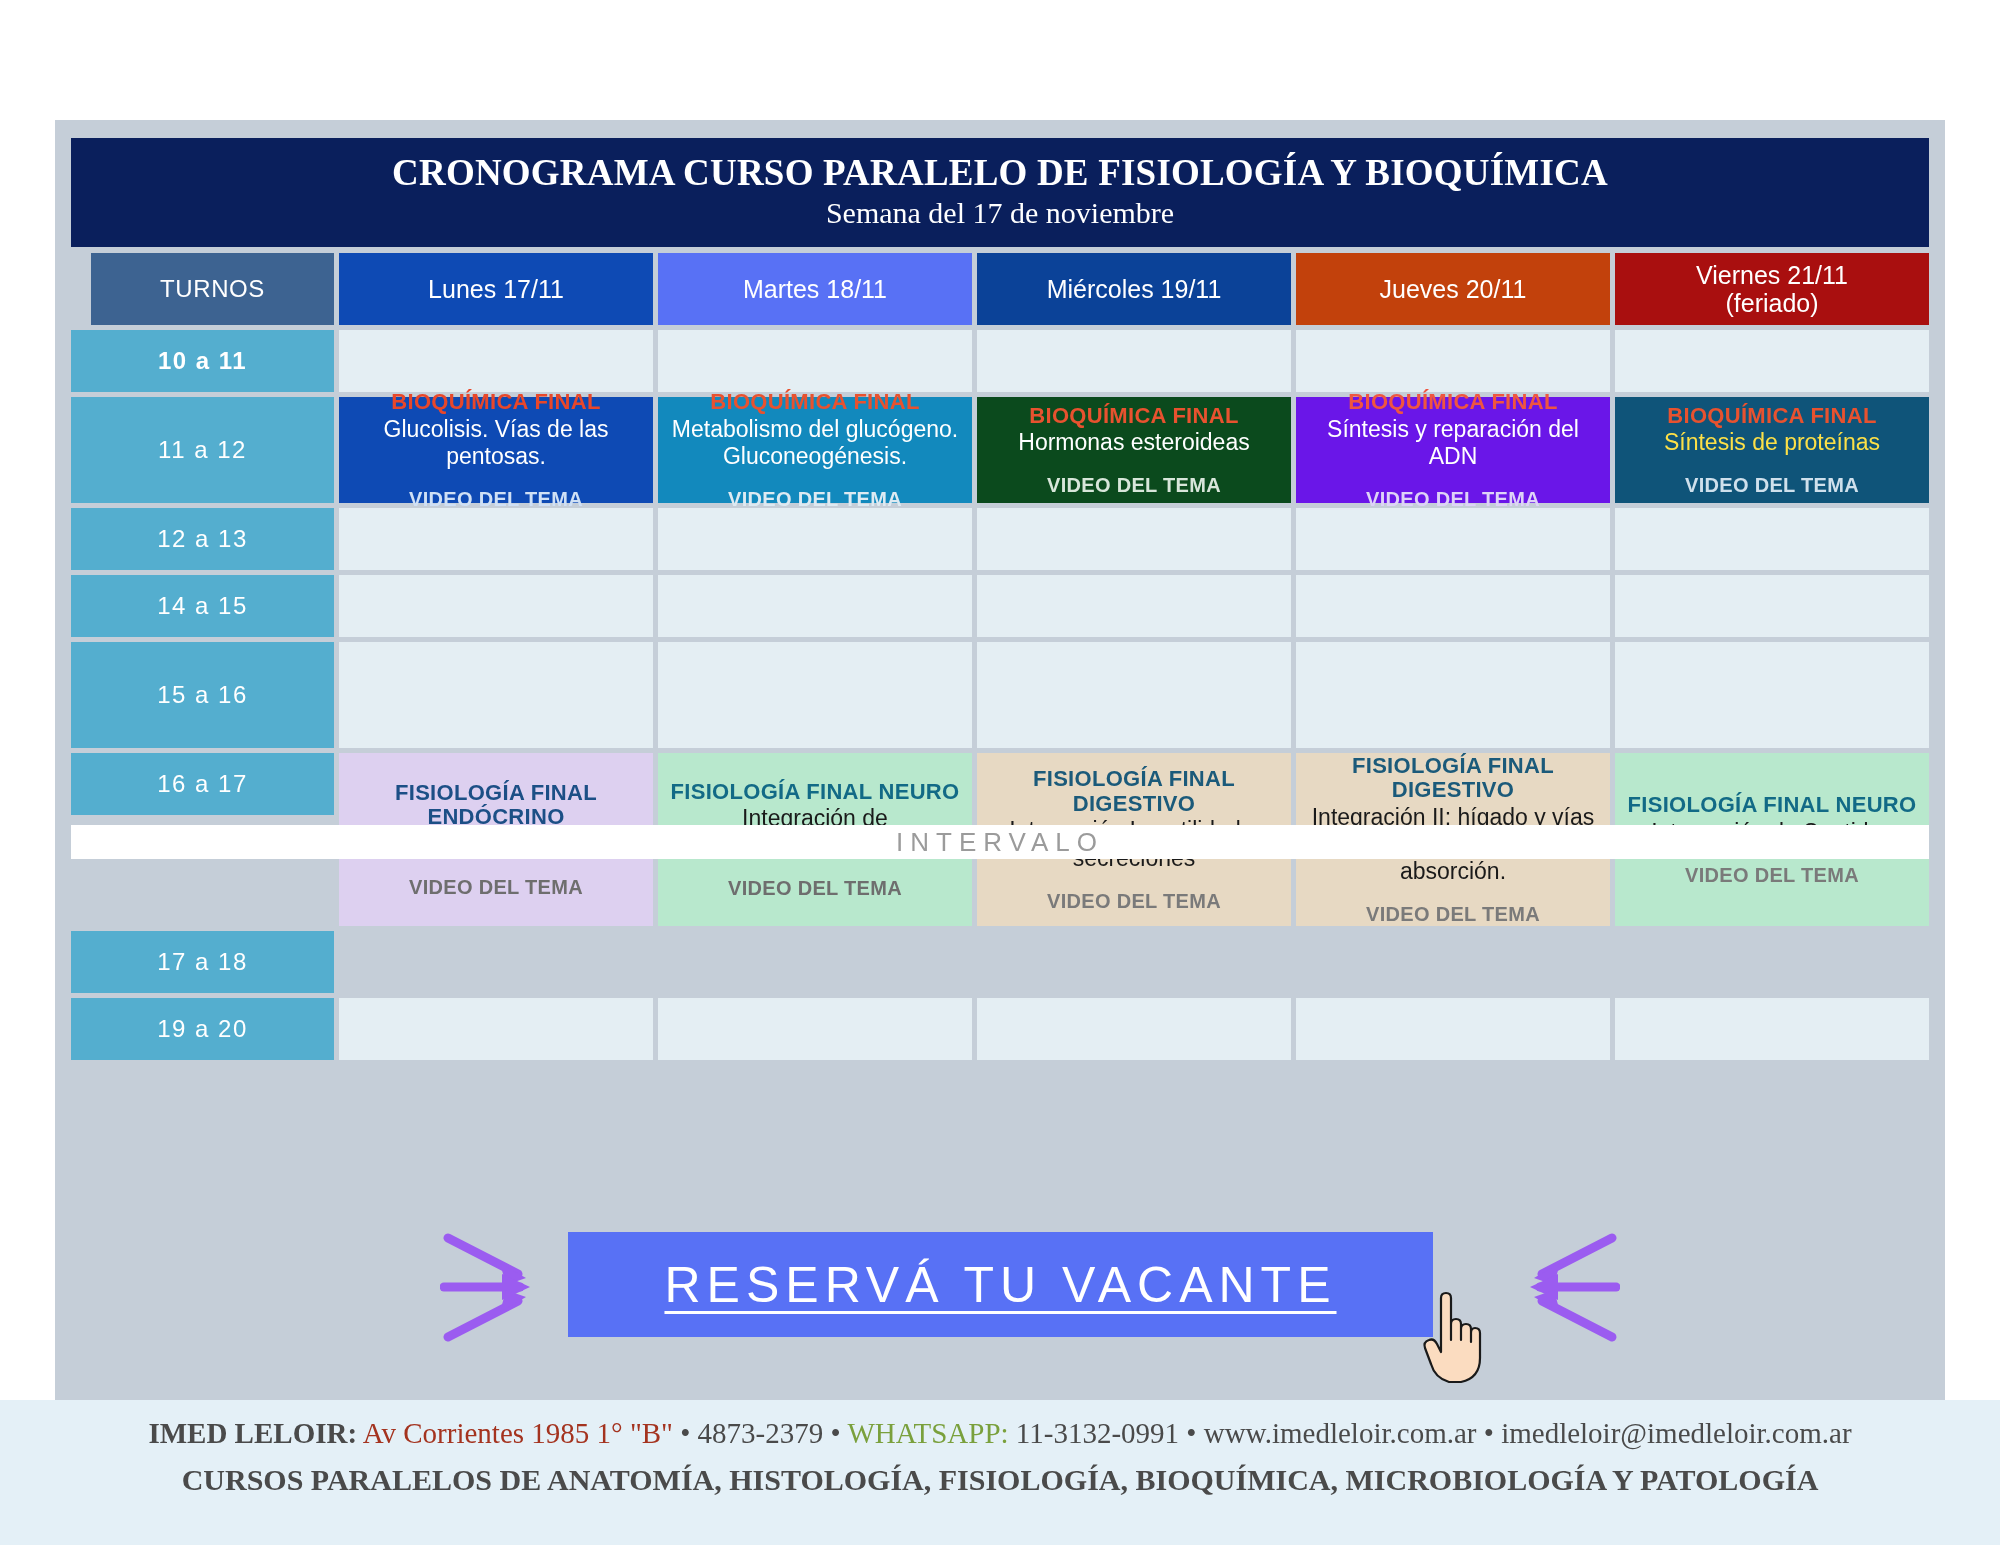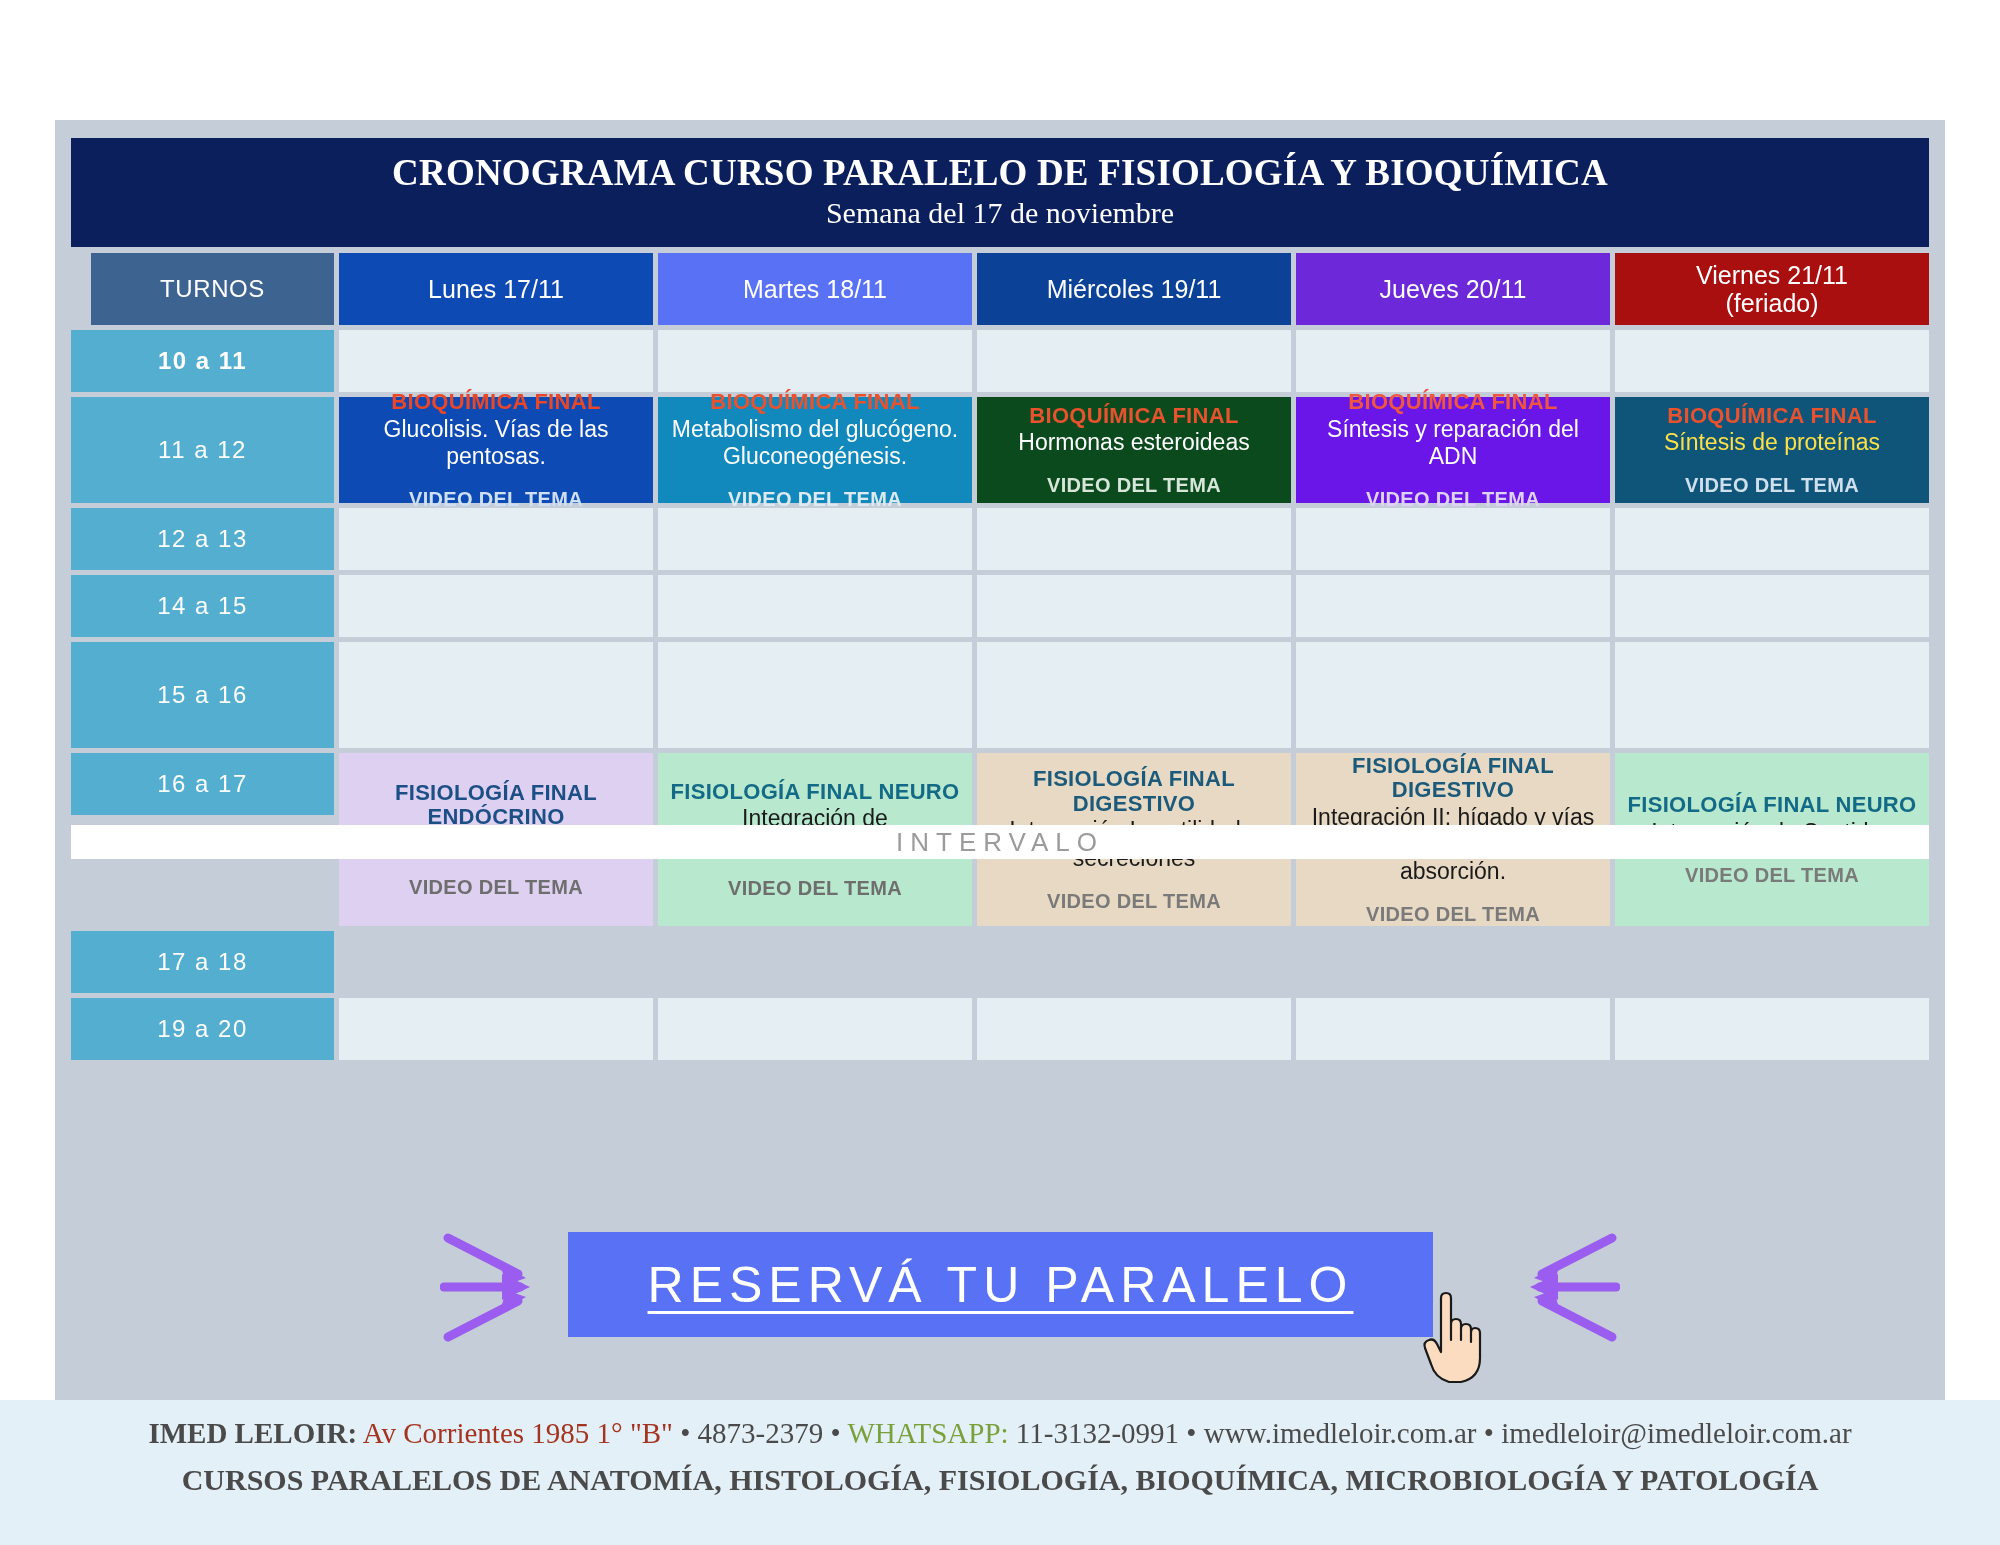--- a/index.html
+++ b/index.html
@@ -44,21 +44,21 @@
   }
 
   .hcell{
     display:flex;align-items:center;justify-content:center;text-align:center;
     color:#ffffff;font-size:25px;line-height:1.12;
   }
   .hcell.turnos{background:#3d6391;font-size:24px;letter-spacing:.6px;margin-left:20px;}
   .hcell.d1{background:#0e4ab4;}
   .hcell.d2{background:#5871f5;}
   .hcell.d3{background:#0b4298;}
-  .hcell.d4{background:#6d28d9;}
+  .hcell.d4{background:#c2410c;}
   .hcell.d5{background:#a90f0f;}
 
   .tcell{
     background:#54aecf;color:#ffffff;
     display:flex;align-items:center;justify-content:center;
     font-size:24px;letter-spacing:1.5px;
   }
 
   .empty{background:#e4eef3;}
 
@@ -290,21 +290,21 @@
         <line x1="8" y1="107" x2="78" y2="71"></line>
       </g>
       <g fill="#9b5cf0">
         <polygon points="86,48 60,33 66,55"></polygon>
         <polygon points="90,57 62,44 62,70"></polygon>
         <polygon points="86,67 60,82 66,60"></polygon>
       </g>
     </svg>
 
     <div class="cta-btn">
-      <span class="cta-text">RESERVÁ TU PARALELO</span>
+      <span class="cta-text">RESERVÁ TU VACANTE</span>
     </div>
 
     <svg class="arrows-right" viewBox="0 0 130 115">
       <g stroke="#9b5cf0" stroke-width="9" fill="none" stroke-linecap="round">
         <line x1="122" y1="8" x2="52" y2="44"></line>
         <line x1="126" y1="57" x2="50" y2="57"></line>
         <line x1="122" y1="107" x2="52" y2="71"></line>
       </g>
       <g fill="#9b5cf0">
         <polygon points="44,48 70,33 64,55"></polygon>

